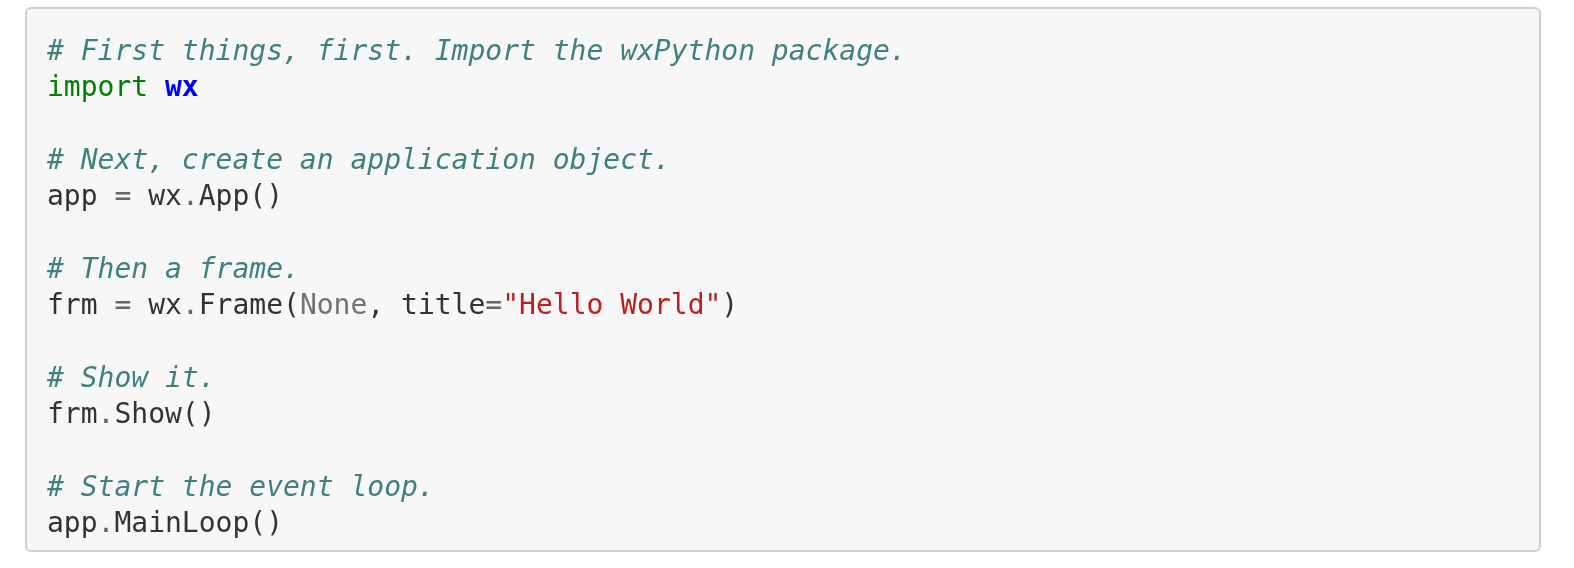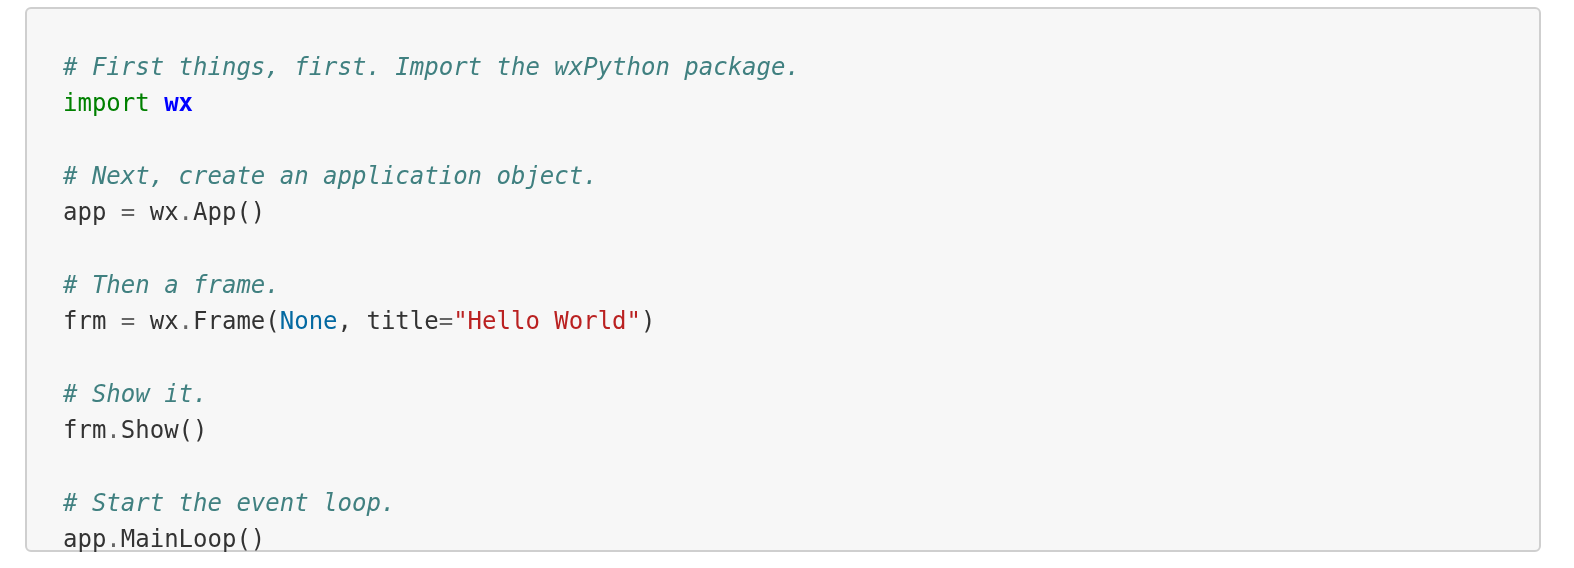--- a/index.html
+++ b/index.html
@@ -8,33 +8,33 @@
     position: absolute;
     left: 25px; top: 7px;
     width: 1516px; height: 545px;
     box-sizing: border-box;
     background: #f7f7f7;
     border: 2px solid #cfcfcf;
     border-radius: 6px;
     padding: 24px 0 0 20px;
   }
   pre {
-    margin: 16px;
+    margin: 0;
     font-family: "DejaVu Sans Mono", monospace;
-    font-size: 24px;
+    font-size: 28px;
     line-height: 36.3px;
     color: #333333;
     white-space: pre;
   }
   .line { display: block; height: 36.3px; }
   .c { color: #408080; font-style: italic; }
   .k { color: #008000; font-weight: normal; }
   .nn { color: #0000ff; font-weight: bold; }
   .o { color: #666666; }
-  .kc { color: #0369a1; }
+  .kc { color: #737373; }
   .s { color: #ba2121; }
 </style>
 </head>
 <body>
 
 <div class="code-block">
   <pre><span class="line"><span class="c"># First things, first. Import the wxPython package.</span></span><span class="line"><span class="k">import</span> <span class="nn">wx</span></span><span class="line"></span><span class="line"><span class="c"># Next, create an application object.</span></span><span class="line"><span>app </span><span class="o">=</span><span> wx</span><span class="o">.</span><span>App()</span></span><span class="line"></span><span class="line"><span class="c"># Then a frame.</span></span><span class="line"><span>frm </span><span class="o">=</span><span> wx</span><span class="o">.</span><span>Frame(</span><span class="kc">None</span><span>, title</span><span class="o">=</span><span class="s">"Hello World"</span><span>)</span></span><span class="line"></span><span class="line"><span class="c"># Show it.</span></span><span class="line"><span>frm</span><span class="o">.</span><span>Show()</span></span><span class="line"></span><span class="line"><span class="c"># Start the event loop.</span></span><span class="line"><span>app</span><span class="o">.</span><span>MainLoop()</span></span></pre>
 </div>
 
 </body></html>

